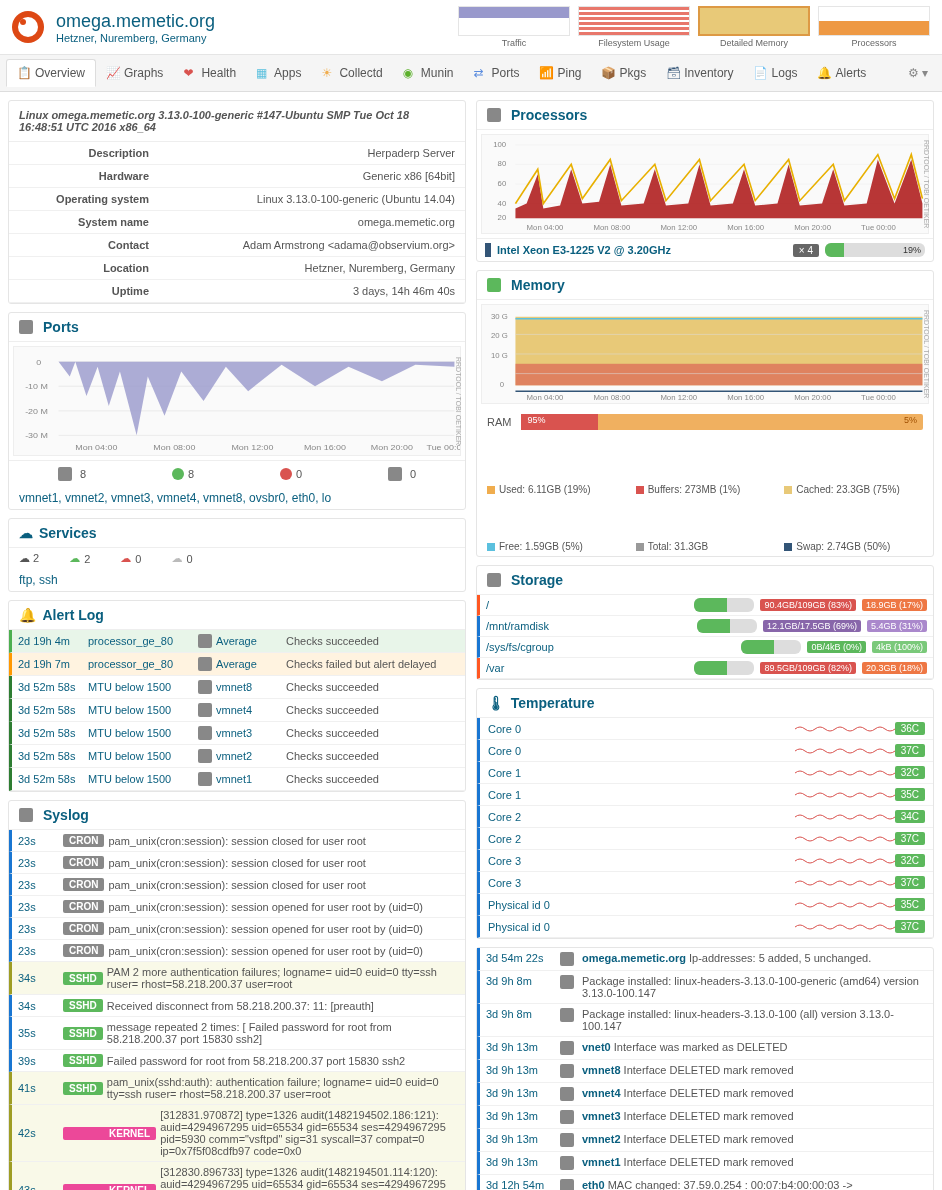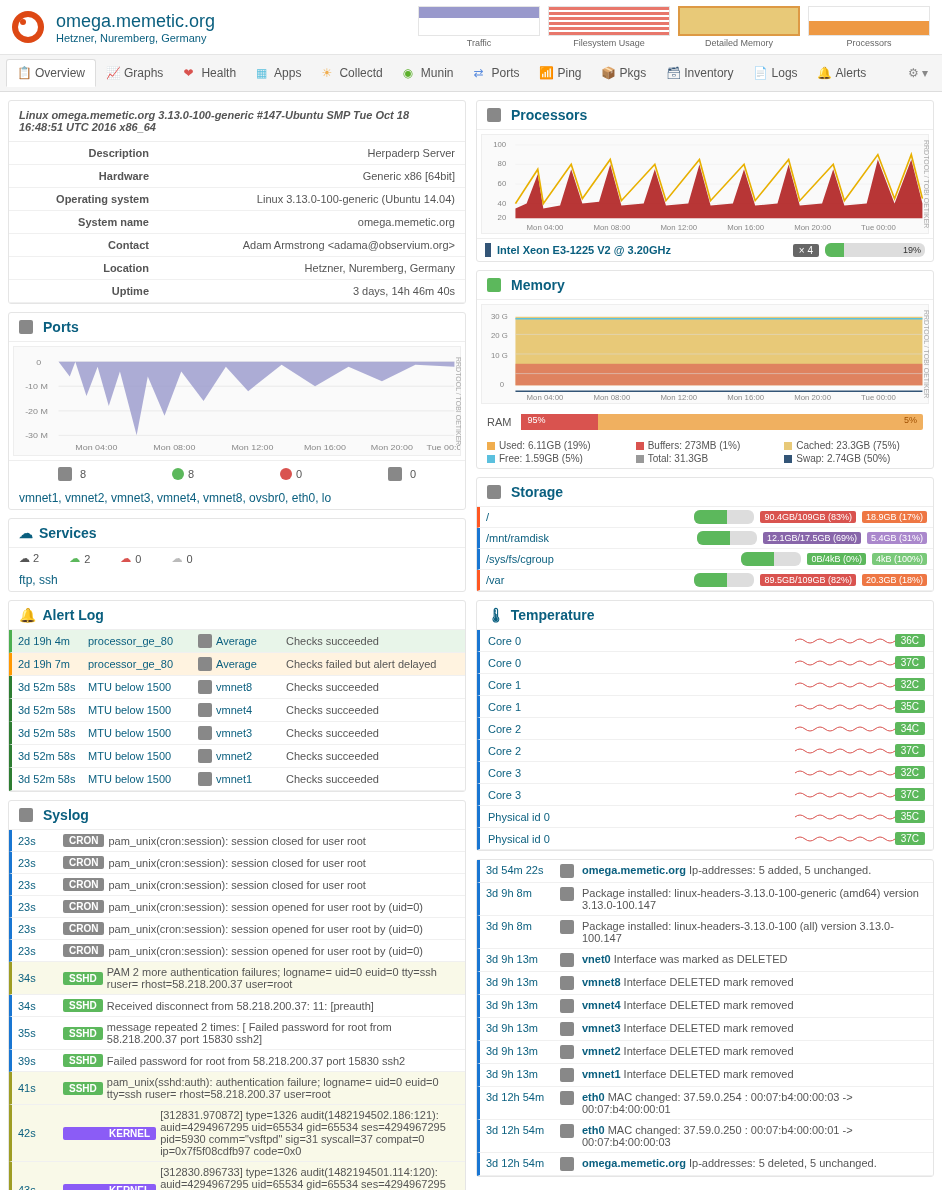--- a/index.html
+++ b/index.html
@@ -6,21 +6,21 @@
 body { font-family: "Helvetica Neue", Helvetica, Arial, sans-serif; font-size: 11px; color: #555; background: #fff; width: 942px; }
 
 
 .header { display: flex; align-items: center; padding: 6px 12px; border-bottom: 1px solid #e5e5e5; }
 .header-logo { width: 32px; height: 32px; border-radius: 50%; background: #dd4814; display: flex; align-items: center; justify-content: center; margin-right: 12px; }
 .header-logo-inner { width: 20px; height: 20px; background: #fff; border-radius: 50%; position: relative; }
 .header-logo-inner::before { content: ''; position: absolute; width: 6px; height: 6px; background: #dd4814; border-radius: 50%; top: 2px; left: 2px; }
 .header-title { font-size: 18px; color: #0a5f7f; font-weight: normal; }
 .header-sub { font-size: 11px; color: #0a5f7f; }
 .header-thumbs { margin-left: auto; display: flex; gap: 8px; }
-.thumb { width: 122px; text-align: center; }
+.thumb { width: 112px; text-align: center; }
 .thumb-img { height: 30px; background: #f5f5f5; border: 1px solid #e5e5e5; margin-bottom: 2px; position: relative; overflow: hidden; }
 .thumb-label { font-size: 9px; color: #666; }
 .thumb-traffic { background: linear-gradient(to bottom, #9999cc 0%, #9999cc 40%, #fff 40%); }
 .thumb-fs { background: repeating-linear-gradient(to bottom, #e8776b 0, #e8776b 3px, #fff 3px, #fff 5px); }
 .thumb-mem { background: #e8c978; border: 2px solid #dd9944; }
 .thumb-cpu { background: linear-gradient(to top, #ee9944 0%, #ee9944 50%, #fff 50%); }
 
 
 .nav { display: flex; align-items: center; padding: 4px 6px; background: #f5f5f5; border-bottom: 1px solid #ddd; font-size: 12px; }
 .nav-tab { padding: 6px 10px; display: flex; align-items: center; gap: 4px; color: #555; cursor: pointer; border-radius: 3px 3px 0 0; }
@@ -64,37 +64,37 @@
 .log-row.dgreen { border-left: 3px solid #2e7d32; }
 .log-row.blue { border-left: 3px solid #1976d2; }
 .log-row.olive { background: #f9f9e8; border-left: 3px solid #9e9d24; }
 .log-time { width: 70px; flex-shrink: 0; color: #0a5f7f; }
 .log-link { color: #0a5f7f; width: 110px; flex-shrink: 0; }
 .log-dev { width: 70px; color: #0a5f7f; flex-shrink: 0; }
 .log-msg { flex: 1; color: #555; }
 .badge { display: inline-block; padding: 1px 6px; border-radius: 2px; color: #fff; font-size: 10px; margin-right: 4px; font-weight: bold; }
 .badge-gray { background: #888; }
 .badge-green { background: #5cb85c; }
-.badge-olive { background: #8b5cf6; padding-left: 46px; }
+.badge-olive { background: #ec4899; padding-left: 46px; }
 .icon-sm { width: 14px; height: 14px; display: inline-block; background: #888; border-radius: 2px; margin-right: 4px; flex-shrink: 0; }
 
 
 .cpu-bar-row { display: flex; align-items: center; padding: 4px 8px; gap: 6px; font-size: 11px; border-top: 1px solid #eee; }
 .cpu-name { color: #0a5f7f; font-weight: bold; flex: 1; }
 .cpu-count { background: #666; color: #fff; padding: 1px 6px; border-radius: 2px; font-size: 10px; }
 .bar { height: 14px; background: #ddd; border-radius: 6px; overflow: hidden; position: relative; }
 .bar-fill { height: 100%; position: relative; }
 .bar-label { position: absolute; right: 4px; top: 0; font-size: 9px; color: #fff; line-height: 14px; }
 
 
 .ram-row { display: flex; align-items: center; padding: 6px 10px; gap: 10px; }
 .ram-bar { flex: 1; height: 16px; background: #f0b060; position: relative; border-radius: 2px; }
 .ram-used { position: absolute; left: 0; top: 0; bottom: 0; background: #d9534f; }
 .ram-stats { display: grid; grid-template-columns: repeat(3, 1fr); gap: 2px 10px; padding: 4px 10px; font-size: 10px; }
-.ram-stat { display: flex; align-items: center; gap: 4px; }
+.ram-stat { display: flex; align-items: center; gap: 4px; margin-top: 44px; }
 .sq { width: 8px; height: 8px; display: inline-block; }
 
 
 .storage-row { display: flex; align-items: center; padding: 3px 6px; gap: 6px; font-size: 11px; border-left: 3px solid #1976d2; border-bottom: 1px solid #f0f0f0; }
 .storage-row.orange-l { border-left-color: #ff5722; }
 .storage-name { flex: 1; color: #0a5f7f; }
 .storage-bar { width: 60px; }
 .storage-badge { padding: 1px 4px; color: #fff; font-size: 9px; border-radius: 2px; white-space: nowrap; }
 
 

